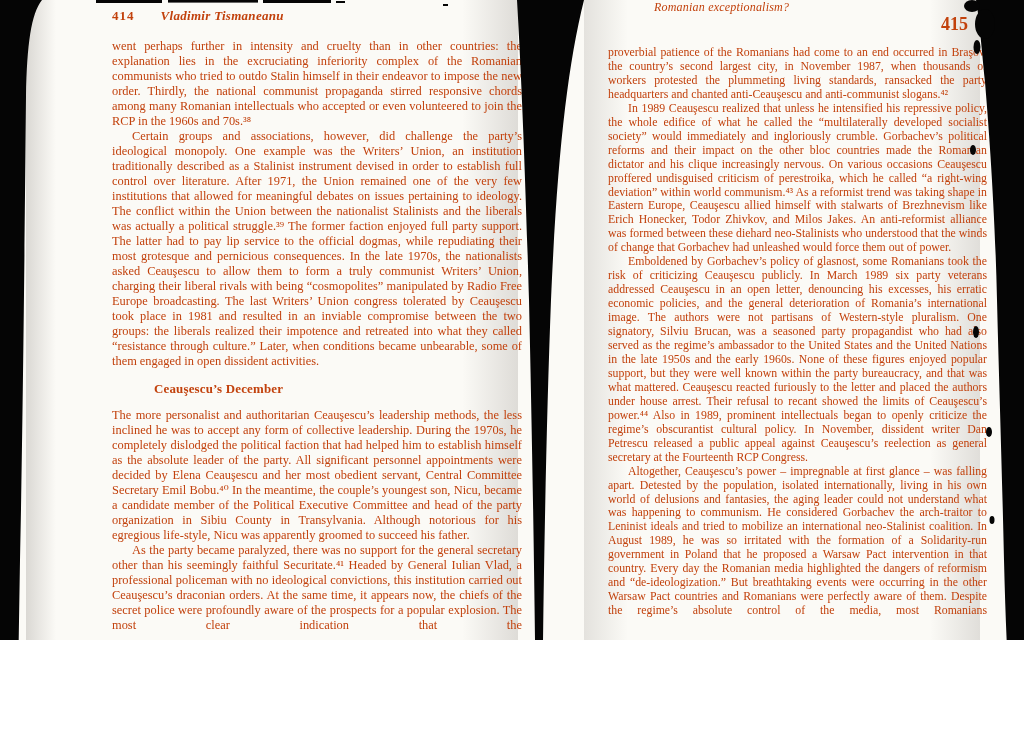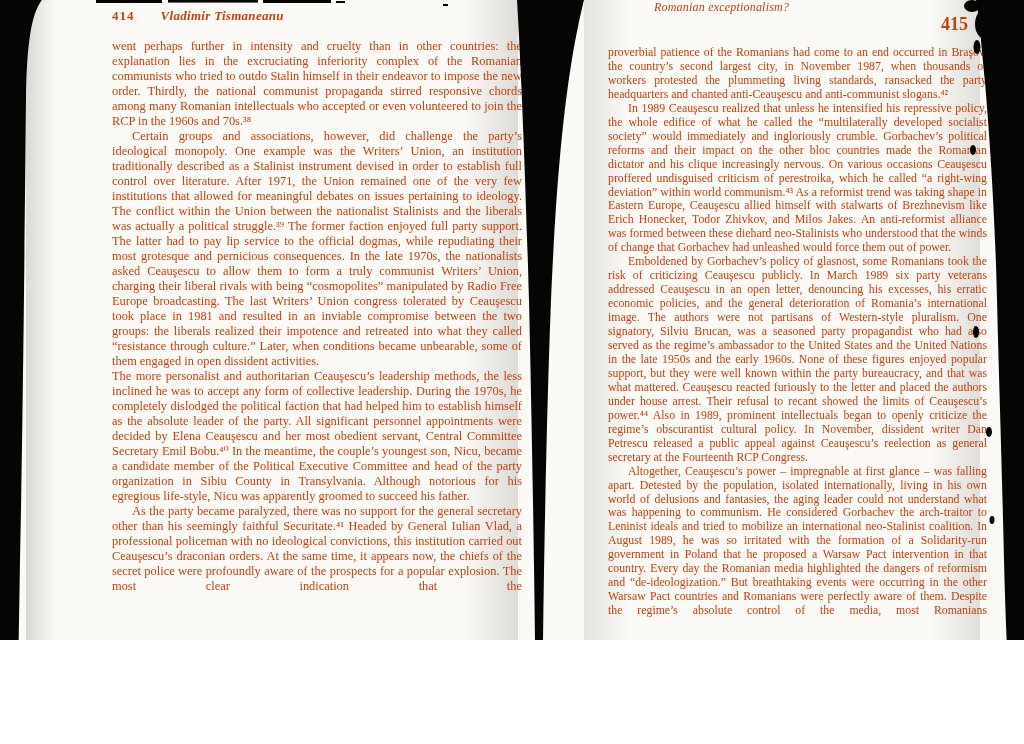--- a/index.html
+++ b/index.html
@@ -48,20 +48,21 @@
 
   <div>
     <div class="hdr hdr-left">
       <span class="pnum">414</span><span class="rhead">Vladimir Tismaneanu</span>
     </div>
     <div class="col col-left">
       <div class="pgroup">
           <p class="">went perhaps further in intensity and cruelty than in other countries: the explanation lies in the excruciating inferiority complex of the Romanian communists who tried to outdo Stalin himself in their endeavor to impose the new order. Thirdly, the national communist propaganda stirred responsive chords among many Romanian intellectuals who accepted or even volunteered to join the RCP in the 1960s and 70s.³⁸</p>
           <p class="indent">Certain groups and associations, however, did challenge the party’s ideological monopoly. One example was the Writers’ Union, an institution traditionally described as a Stalinist instrument devised in order to establish full control over literature. After 1971, the Union remained one of the very few institutions that allowed for meaningful debates on issues pertaining to ideology. The conflict within the Union between the nationalist Stalinists and the liberals was actually a political struggle.³⁹ The former faction enjoyed full party support. The latter had to pay lip service to the official dogmas, while repudiating their most grotesque and pernicious consequences. In the late 1970s, the nationalists asked Ceauşescu to allow them to form a truly communist Writers’ Union, charging their liberal rivals with being “cosmopolites” manipulated by Radio Free Europe broadcasting. The last Writers’ Union congress tolerated by Ceauşescu took place in 1981 and resulted in an inviable compromise between the two groups: the liberals realized their impotence and retreated into what they called “resistance through culture.” Later, when conditions became unbearable, some of them engaged in open dissident activities.</p>
         </div>
+      <div class="sechead">Ceauşescu’s December</div>
       <div class="pgroup justify-last">
           <p class="">The more personalist and authoritarian Ceauşescu’s leadership methods, the less inclined he was to accept any form of collective leadership. During the 1970s, he completely dislodged the political faction that had helped him to establish himself as the absolute leader of the party. All significant personnel appointments were decided by Elena Ceauşescu and her most obedient servant, Central Committee Secretary Emil Bobu.⁴⁰ In the meantime, the couple’s youngest son, Nicu, became a candidate member of the Political Executive Committee and head of the party organization in Sibiu County in Transylvania. Although notorious for his egregious life-style, Nicu was apparently groomed to succeed his father.</p>
           <p class="indent">As the party became paralyzed, there was no support for the general secretary other than his seemingly faithful Securitate.⁴¹ Headed by General Iulian Vlad, a professional policeman with no ideological convictions, this institution carried out Ceauşescu’s draconian orders. At the same time, it appears now, the chiefs of the secret police were profoundly aware of the prospects for a popular explosion. The most clear indication that the</p>
         </div>
     </div>
   </div>
 
   <div>
     <div class="hdr hdr-right">Romanian exceptionalism?</div>
     <div class="hdr-pnum-right">415</div>

